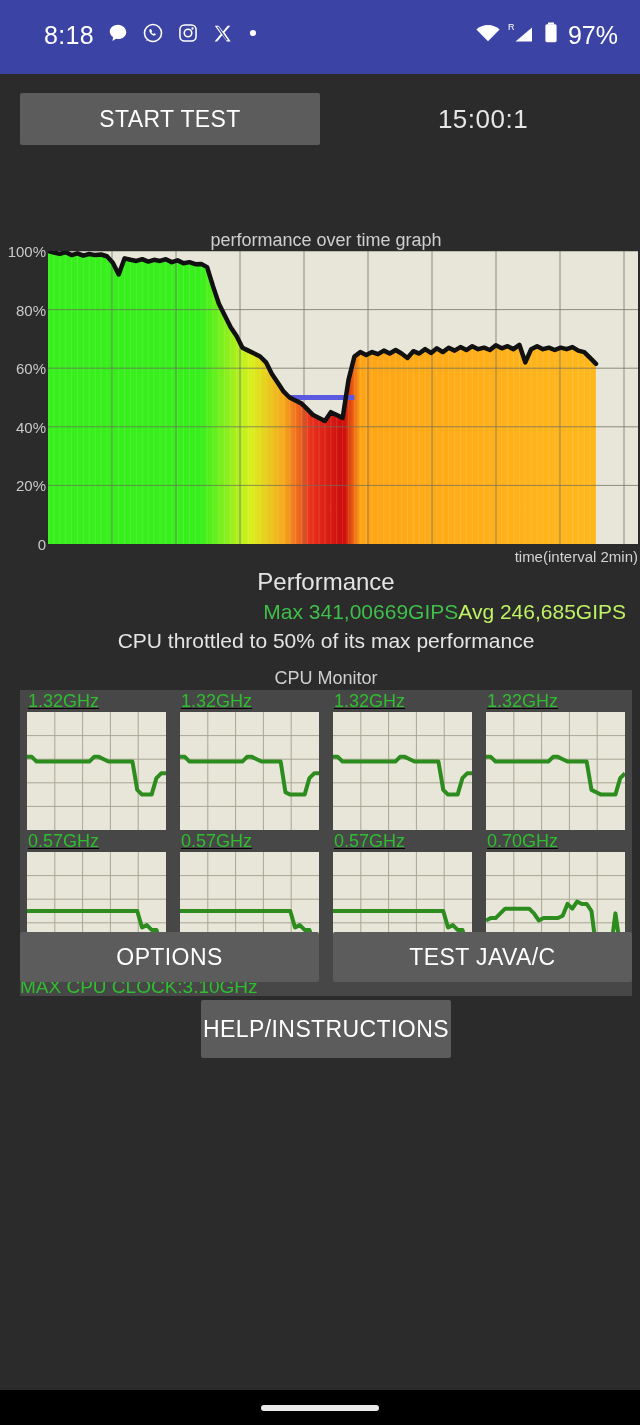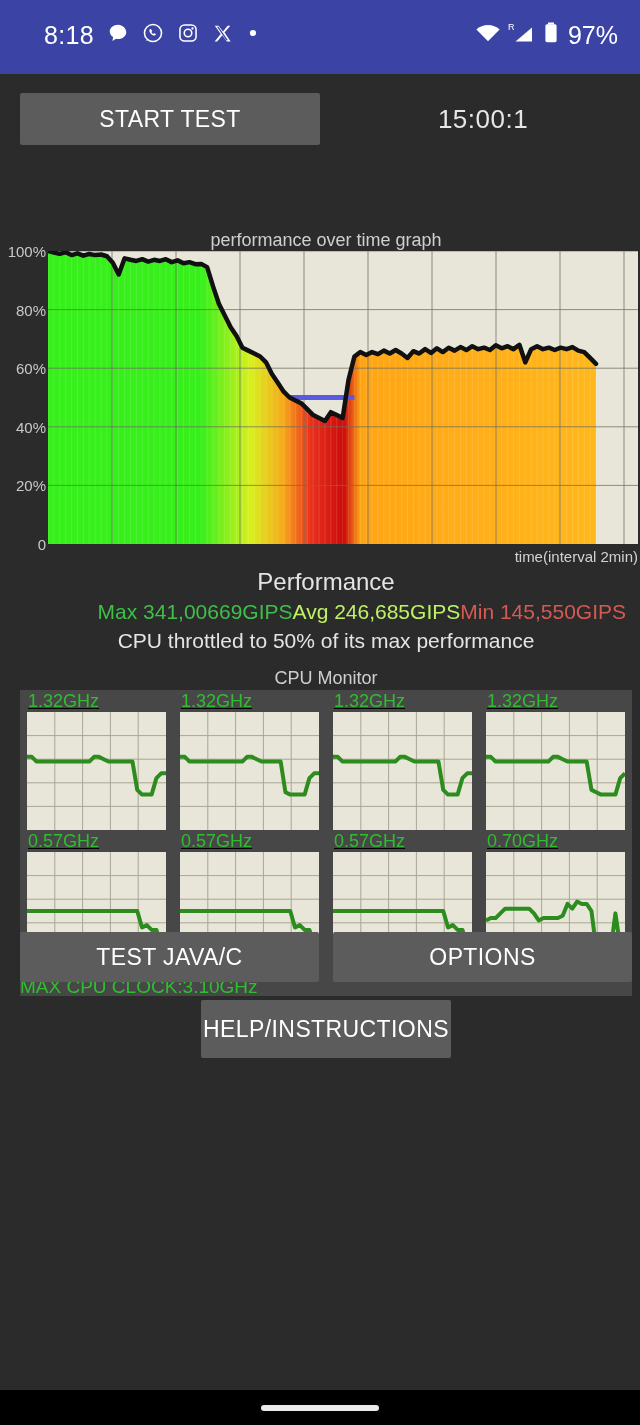--- a/index.html
+++ b/index.html
@@ -481,21 +481,20 @@
             <path d="M 0.00 0.00 L 5.89 1.46 L 11.78 2.93 L 17.68 1.17 L 23.57 4.10 L 29.46 2.34 L 35.35 4.69 L 41.25 2.93 L 47.14 4.10 L 53.03 3.52 L 58.92 5.27 L 64.82 11.72 L 70.71 23.44 L 76.60 7.32 L 82.49 8.79 L 88.39 9.96 L 94.28 8.20 L 100.17 10.55 L 106.06 8.79 L 111.96 9.96 L 117.85 8.20 L 123.74 11.13 L 129.63 9.38 L 135.53 12.31 L 141.42 11.13 L 147.31 13.19 L 153.20 12.89 L 159.10 16.12 L 164.99 35.16 L 170.88 52.74 L 176.77 64.46 L 182.67 76.18 L 188.56 84.97 L 194.45 96.69 L 200.34 99.62 L 206.24 102.55 L 212.13 105.48 L 218.02 111.34 L 223.91 123.06 L 229.81 131.85 L 235.70 140.64 L 241.59 146.50 L 247.48 149.43 L 253.38 152.36 L 259.27 158.22 L 265.16 164.08 L 271.05 167.01 L 276.95 169.94 L 282.84 161.15 L 288.73 164.08 L 294.62 167.01 L 300.52 128.92 L 306.41 105.48 L 312.30 101.08 L 318.19 104.01 L 324.09 101.08 L 329.98 103.14 L 335.87 99.62 L 341.76 102.55 L 347.66 99.03 L 353.55 102.55 L 359.44 106.94 L 365.33 100.21 L 371.23 102.55 L 377.12 98.16 L 383.01 101.96 L 388.90 97.28 L 394.80 101.08 L 400.69 96.69 L 406.58 99.62 L 412.47 96.10 L 418.37 99.03 L 424.26 95.22 L 430.15 98.16 L 436.04 96.69 L 441.94 99.03 L 447.83 94.35 L 453.72 97.28 L 459.61 95.22 L 465.51 98.16 L 471.40 93.76 L 477.29 111.34 L 483.18 98.16 L 489.08 95.22 L 494.97 98.16 L 500.86 96.69 L 506.75 99.03 L 512.65 96.69 L 518.54 98.16 L 524.43 96.10 L 530.32 99.62 L 536.22 101.08 L 542.11 106.94 L 548.00 112.81 " fill="none" stroke="#111111" stroke-width="4.5" stroke-linejoin="round" stroke-linecap="round"></path>
           </svg>
       </div>
       <div class="time-label">time(interval 2min)</div>
     </div>
 
     <div class="perf-title">Performance</div>
     <div class="perf-stats">
       <span style="color:#3fbf4a">Max 341,00669GIPS</span>
       <span style="color:#bef264">Avg 246,685GIPS</span>
-      <span style="color:#d45a52">Min 145,550GIPS</span>
     </div>
     <div class="perf-throttle">CPU throttled to 50% of its max performance</div>
 
     <div class="cpu-title">CPU Monitor</div>
     <div class="cpu-panel">
       <div class="cpu-grid">
         <div class="cpu-row">
           <div class="cpu-cell">
             <div class="cpu-freq">1.32GHz</div>
             <svg class="cpu-mini" viewBox="0 0 139 118" preserveAspectRatio="none">
@@ -609,22 +608,22 @@
                 <line x1="0" y1="94.4" x2="139" y2="94.4" stroke="#a8a694" stroke-width="1"></line>
                 <path d="M 0.00 68.44 L 4.79 66.08 L 9.59 66.08 L 14.38 61.36 L 19.17 56.64 L 23.97 56.64 L 28.76 56.64 L 33.55 56.64 L 38.34 56.64 L 43.14 56.64 L 47.93 61.36 L 52.72 68.44 L 57.52 66.08 L 62.31 66.08 L 67.10 66.08 L 71.90 66.08 L 76.69 63.72 L 81.48 51.92 L 86.28 56.64 L 91.07 49.56 L 95.86 51.92 L 100.66 51.92 L 105.45 59.00 L 110.24 96.76 L 115.03 99.12 L 119.83 99.12 L 124.62 99.12 L 129.41 61.36 L 134.21 94.40 L 139.00 99.12 " fill="none" stroke="#2c8c1e" stroke-width="4" stroke-linejoin="round" stroke-linecap="butt"></path>
               </svg>
           </div>
         </div>
       </div>
     </div>
     <div class="cpu-maxclock">MAX CPU CLOCK:3.10GHz</div>
 
     <div class="btn-row">
+      <button class="btn btn-half">OPTIONS</button>
       <button class="btn btn-half">TEST JAVA/C</button>
-      <button class="btn btn-half">OPTIONS</button>
     </div>
     <div class="btn-help-row">
       <button class="btn btn-help">HELP/INSTRUCTIONS</button>
     </div>
 
   </div>
 
   <div class="nav-bar">
     <div class="nav-pill"></div>
   </div>

